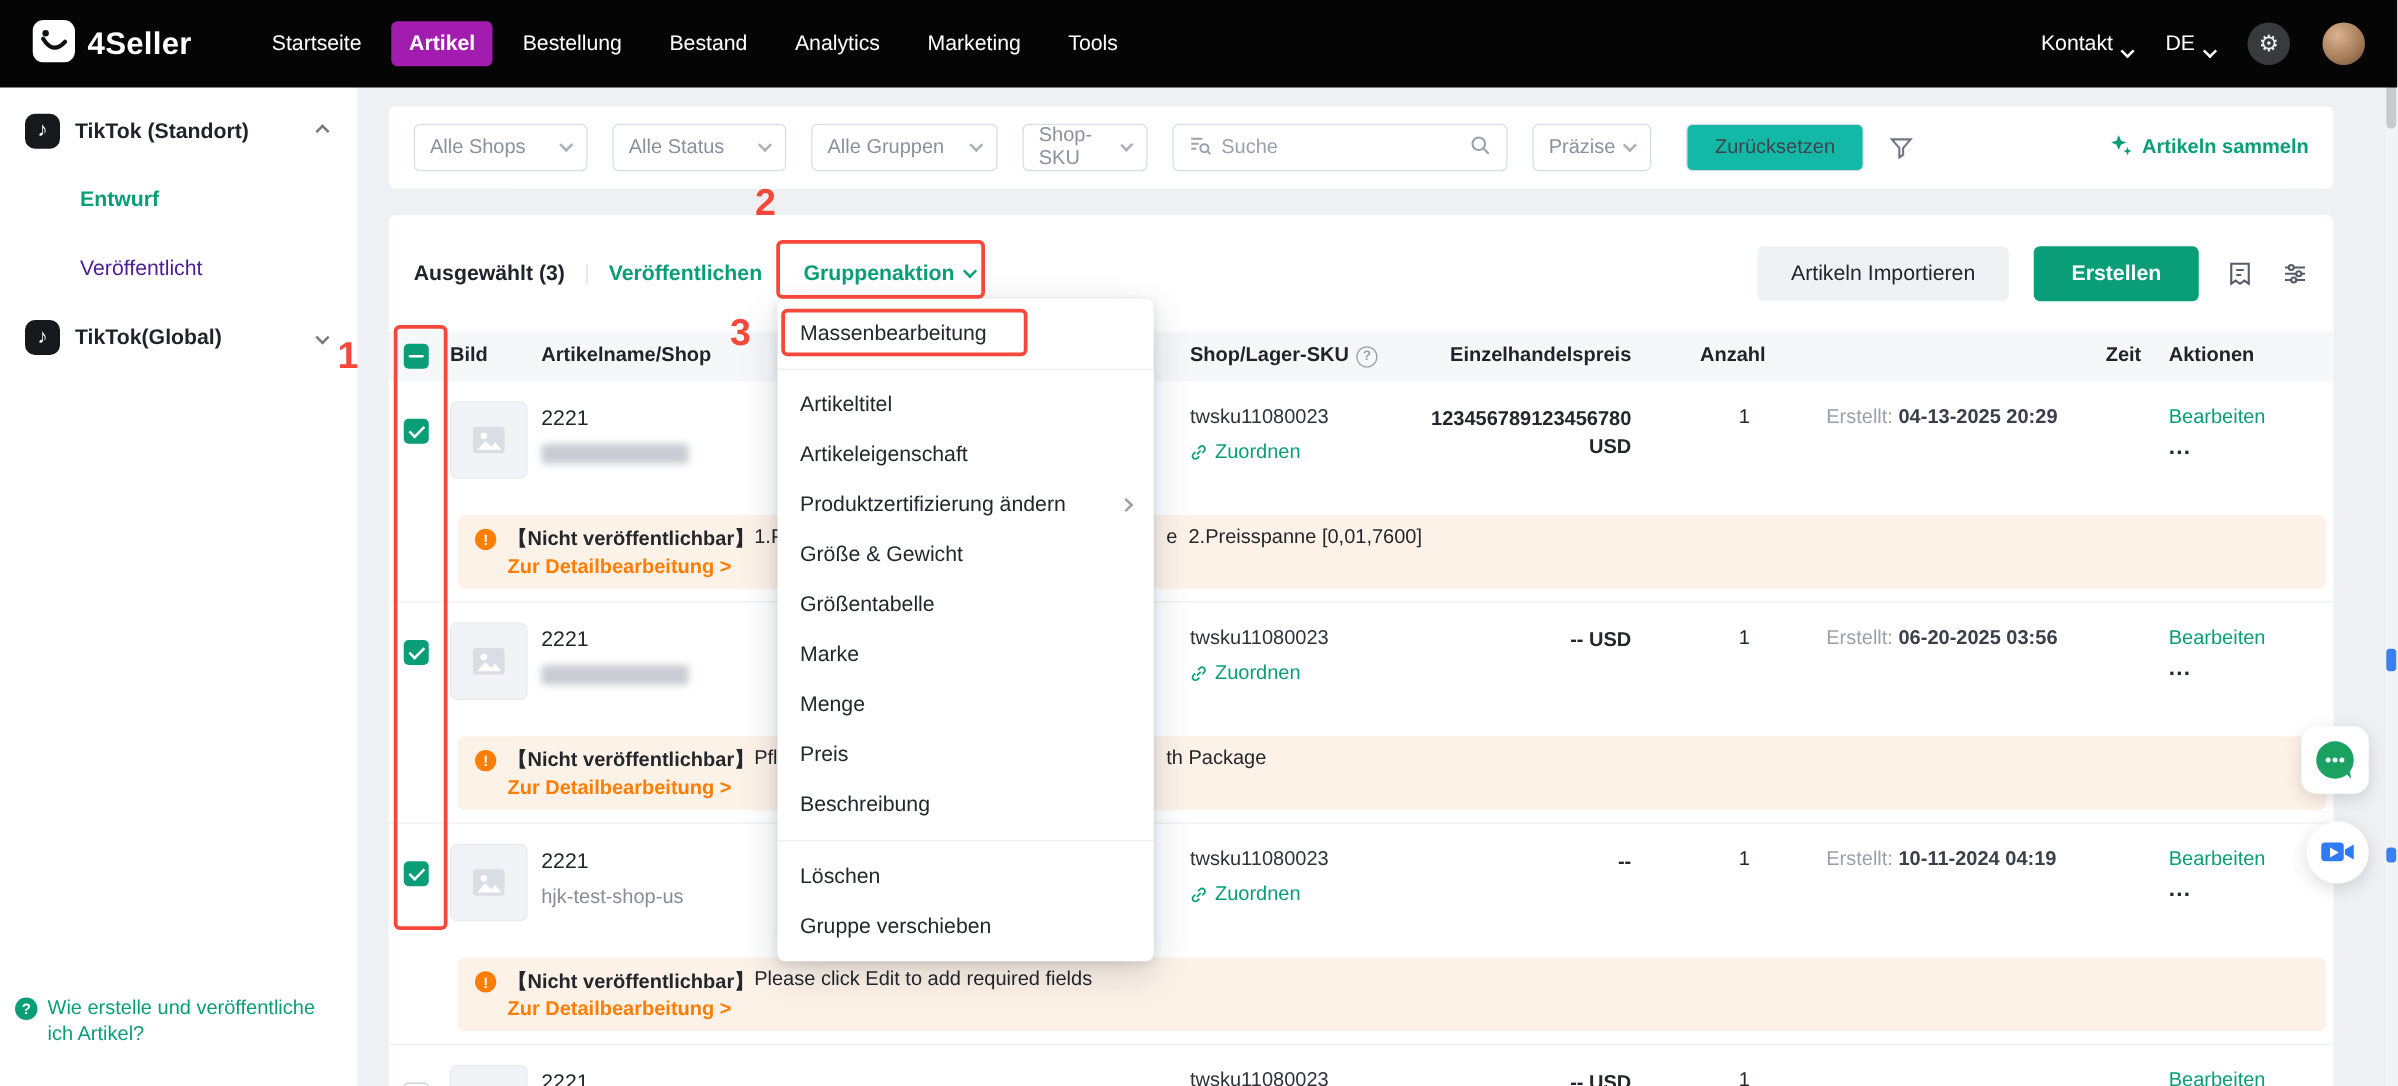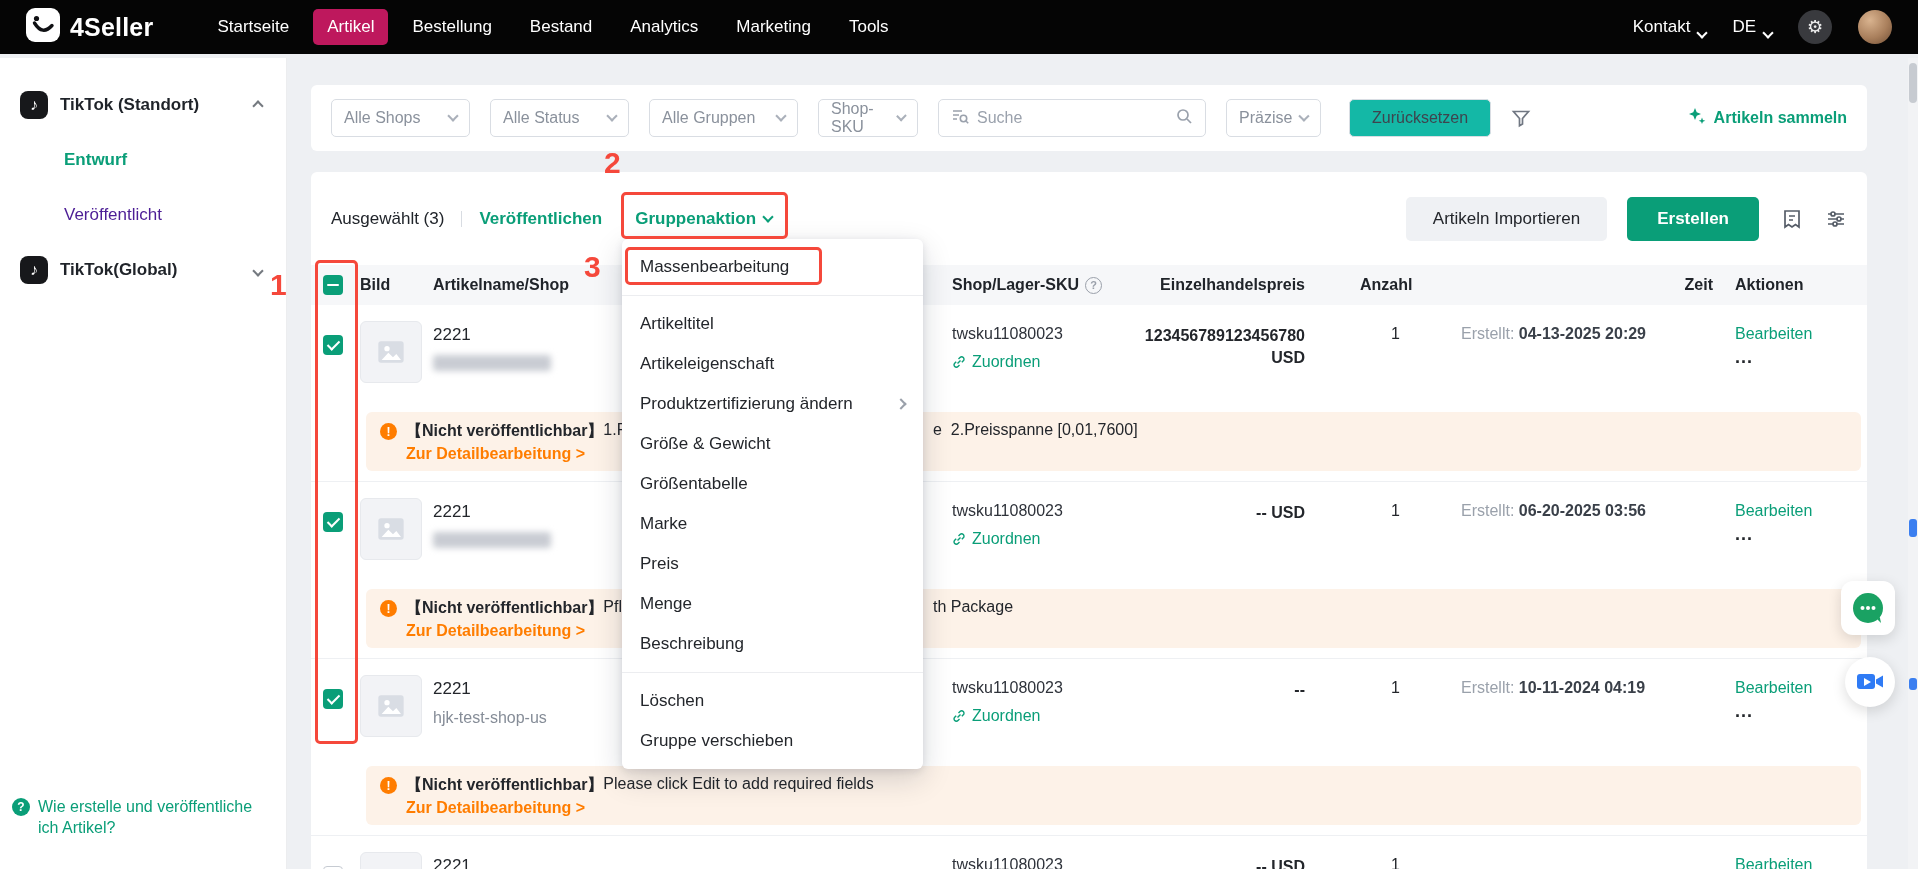--- a/index.html
+++ b/index.html
@@ -1,25 +1,25 @@
 <!DOCTYPE html>
 <html><head>
 <meta charset="utf-8">
 <style>
   *{margin:0;padding:0;box-sizing:border-box}
   body{font-family:"Liberation Sans","DejaVu Sans",sans-serif;background:#dfe2e6}
   #app{position:relative;width:1918px;height:869px;background:#eef0f3;overflow:hidden}
 
   
-  .topbar{position:absolute;top:0;left:0;right:0;height:54px;background:#050505;display:flex;align-items:center;color:#fff;z-index:40}
+  .topbar{position:absolute;top:0;left:0;right:0;height:70px;background:#050505;display:flex;align-items:center;color:#fff;z-index:40}
   .brand{display:flex;align-items:center;gap:10px;margin-left:26px;cursor:pointer}
   .brand-name{font-size:25px;font-weight:800;letter-spacing:.2px}
   .nav{display:flex;gap:10px;margin-left:50px}
   .nav-item{padding:8px 14px;font-size:17px;border-radius:5px;cursor:pointer;white-space:nowrap}
-  .nav-item.active{background:#be185d;font-weight:400}
+  .nav-item.active{background:#a21caf;font-weight:700}
   .top-right{margin-left:auto;display:flex;align-items:center;gap:26px;margin-right:26px;font-size:17px}
   .chev{display:inline-block;width:8px;height:8px;border-right:2px solid currentColor;border-bottom:2px solid currentColor;transform:rotate(45deg);margin-top:-4px}
   .chev.up{transform:rotate(-135deg);margin-top:4px}
   .chev.right{transform:rotate(-45deg);margin-top:0}
   .top-link{display:flex;align-items:flex-end;gap:8px;cursor:pointer}
   .gear-btn{width:34px;height:34px;border-radius:50%;background:#393a3e;display:flex;align-items:center;justify-content:center;font-size:18px;color:#ececec;cursor:pointer}
   .avatar{width:34px;height:34px;border-radius:50%;background:radial-gradient(circle at 35% 30%,#d9b38f 0%,#a97f5c 55%,#6f4e35 100%);cursor:pointer}
 
   
   .sidebar{position:absolute;top:58px;left:0;width:287px;bottom:0;background:#fff;border-right:1px solid #ecedef;z-index:10}
@@ -43,21 +43,21 @@
   .fsearch{width:268px;justify-content:flex-start;cursor:text}
   .fsearch .ph{flex:1;color:#9aa1ac}
   .w-precise{width:95px}
   .reset-btn{height:38px;border:1px solid #d9dde3;border-radius:5px;padding:0 22px;font-size:16px;color:#3e444e;background:#14b8a6;display:flex;align-items:center;cursor:pointer;margin-left:8px}
   .funnel{display:flex;align-items:center;cursor:pointer}
   .collect{margin-left:auto;display:flex;align-items:center;gap:8px;color:#0a9e78;font-size:16px;font-weight:700;cursor:pointer}
 
   
   .table-card{position:absolute;left:311px;top:172px;width:1556px;height:697px;background:#fff;border-radius:6px 6px 0 0;overflow:hidden}
   .card-toolbar{position:relative;height:93px;display:flex;align-items:center;padding:0 20px}
-  .sel-count{font-size:17px;font-weight:400;color:#20242a}
+  .sel-count{font-size:17px;font-weight:700;color:#20242a}
   .tdiv{width:1px;height:16px;background:#d8dce2;margin:0 17px}
   .publish{font-size:17px;font-weight:600;color:#0a9e78;cursor:pointer}
   .group-action{margin-left:33px;font-size:17px;font-weight:600;color:#0a9e78;display:flex;align-items:center;gap:8px;cursor:pointer}
   .import-btn{margin-left:auto;height:44px;background:#eff1f4;border-radius:5px;padding:0 27px;font-size:17px;color:#23262b;display:flex;align-items:center;cursor:pointer}
   .create-btn{height:44px;background:#0a9e78;color:#fff;border-radius:5px;padding:0 30px;font-size:17px;font-weight:700;display:flex;align-items:center;cursor:pointer;margin-left:20px}
   .tool-icon{margin-left:22px;display:flex;align-items:center;cursor:pointer}
 
   .thead{position:relative;height:40px;background:#f6f7f9;font-size:16px;font-weight:700;color:#20242a}
   .th{position:absolute;top:0;height:40px;display:flex;align-items:center;gap:6px}
   .th-bild{left:49px}.th-name{left:122px}.th-sku{left:641px}
@@ -433,24 +433,24 @@
     <div class="dd">
         <span>Größe &amp; Gewicht</span>
       </div>
     <div class="dd">
         <span>Größentabelle</span>
       </div>
     <div class="dd">
         <span>Marke</span>
       </div>
     <div class="dd">
+        <span>Menge</span>
+      </div>
+    <div class="dd">
         <span>Preis</span>
-      </div>
-    <div class="dd">
-        <span>Menge</span>
       </div>
     <div class="dd">
         <span>Beschreibung</span>
       </div>
     <div class="ddv"></div>
     <div class="dd">
         <span>Löschen</span>
       </div>
     <div class="dd">
         <span>Gruppe verschieben</span>

